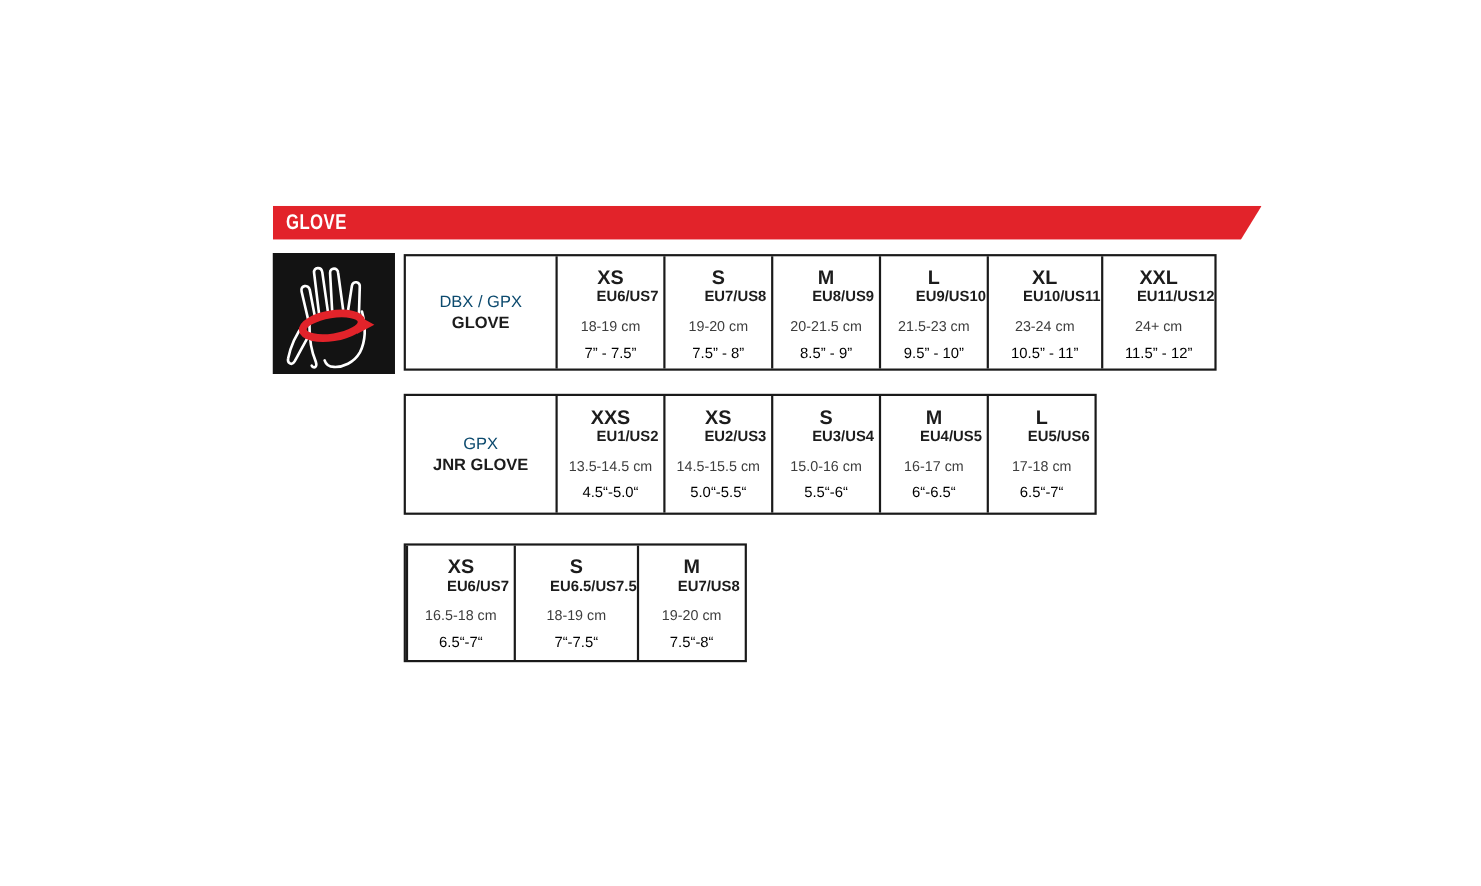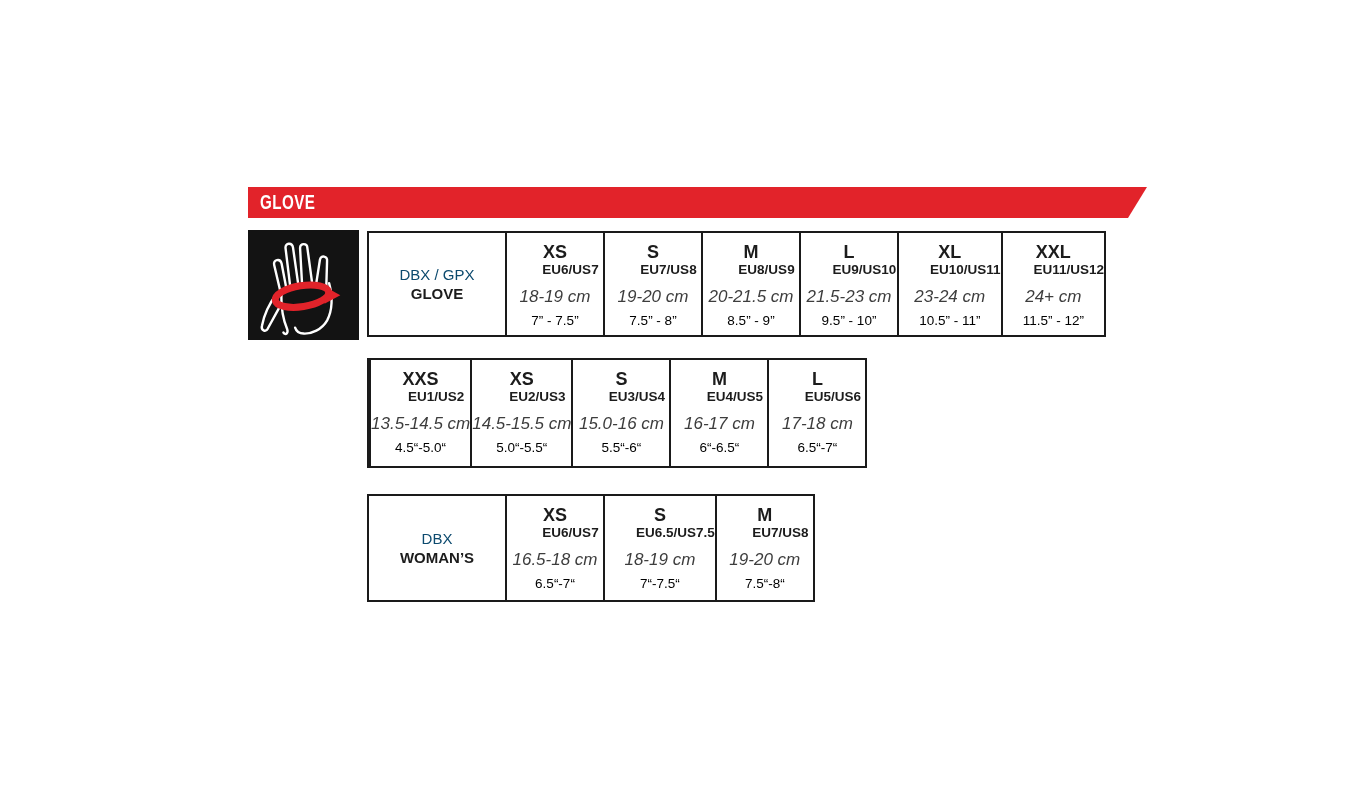--- a/index.html
+++ b/index.html
@@ -57,21 +57,21 @@
     display: flex; flex-direction: column; align-items: center;
   }
   .label-cell { flex: 0 0 136px; justify-content: center; }
   .col { flex: 0 0 98px; border-left: 2px solid #1a1a1a; padding-top: 9px; }
 
   .label-top  { font-size: 15px; color: #0c4a6e; line-height: 19px; }
   .label-bottom { font-size: 15px; font-weight: 700; color: #1c1c1c; line-height: 19px; }
 
   .size { font-size: 18px; font-weight: 700; color: #1c1c1c; line-height: 20px; }
   .euus { font-size: 13.5px; font-weight: 700; color: #1c1c1c; line-height: 16px; white-space: nowrap; padding-left: 31px; }
-  .cm   { font-size: 17px; color: #3d3d3d; margin-top: 10px; line-height: 17px; white-space: nowrap; font-style: italic; }
+  .cm   { font-size: 13px; color: #3d3d3d; margin-top: 10px; line-height: 17px; white-space: nowrap; }
   .inch { font-size: 13.5px; color: #000000; margin-top: 7px;  line-height: 17px; white-space: nowrap; }
 </style>
 </head>
 <body>
 
 <div class="banner">
   <span class="banner-label">GLOVE</span>
 </div>
 
 <div class="hand-box">
@@ -138,20 +138,24 @@
   </div>
   <div class="cell col">
     <div class="size">XXL</div>
     <div class="euus">EU11/US12</div>
     <div class="cm">24+ cm</div>
     <div class="inch">11.5” - 12”</div>
   </div>
 </div>
 
 <div class="size-table t2">
+  <div class="cell label-cell">
+    <div class="label-top">GPX</div>
+    <div class="label-bottom">JNR GLOVE</div>
+  </div>
   <div class="cell col">
     <div class="size">XXS</div>
     <div class="euus">EU1/US2</div>
     <div class="cm">13.5-14.5 cm</div>
     <div class="inch">4.5“-5.0“</div>
   </div>
   <div class="cell col">
     <div class="size">XS</div>
     <div class="euus">EU2/US3</div>
     <div class="cm">14.5-15.5 cm</div>
@@ -171,24 +175,20 @@
   </div>
   <div class="cell col">
     <div class="size">L</div>
     <div class="euus">EU5/US6</div>
     <div class="cm">17-18 cm</div>
     <div class="inch">6.5“-7“</div>
   </div>
 </div>
 
 <div class="size-table t3">
-  <div class="cell label-cell">
-    <div class="label-top">DBX</div>
-    <div class="label-bottom">WOMAN’S</div>
-  </div>
   <div class="cell col">
     <div class="size">XS</div>
     <div class="euus">EU6/US7</div>
     <div class="cm">16.5-18 cm</div>
     <div class="inch">6.5“-7“</div>
   </div>
   <div class="cell col">
     <div class="size">S</div>
     <div class="euus">EU6.5/US7.5</div>
     <div class="cm">18-19 cm</div>

